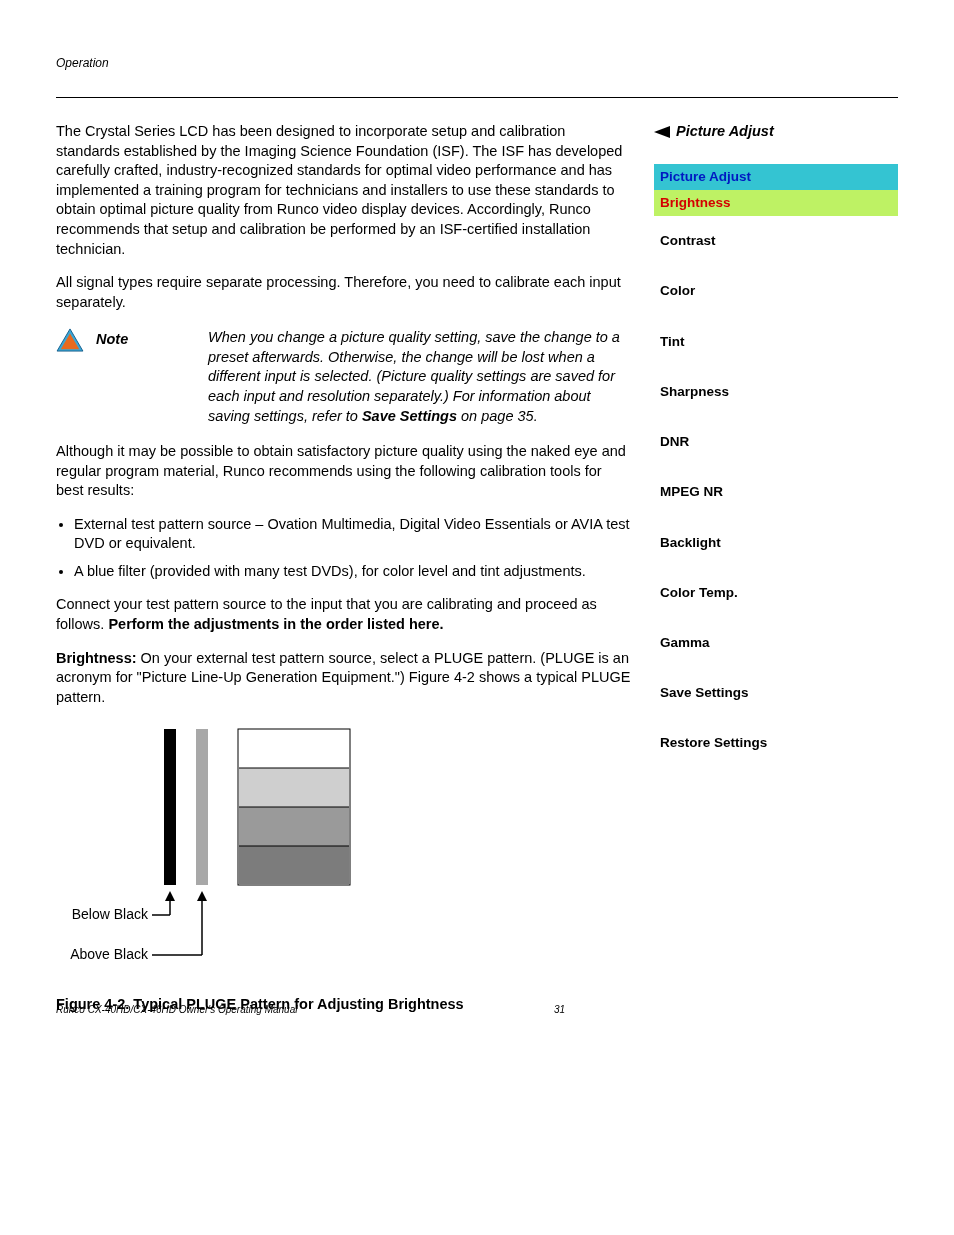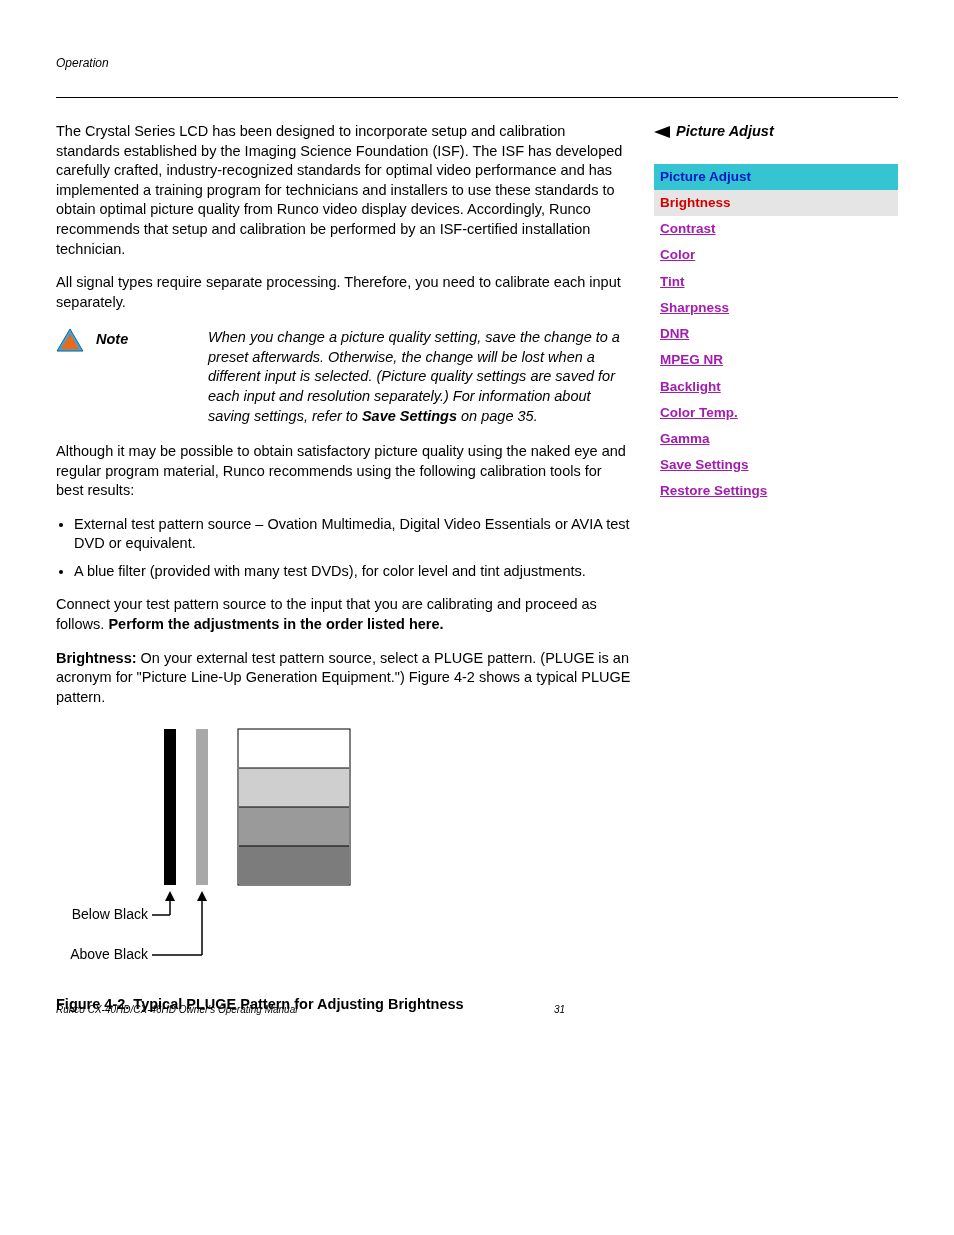--- a/index.html
+++ b/index.html
@@ -92,28 +92,27 @@
     width: 244px;
     font-size: 13.5px;
     font-weight: bold;
   }
   .menu-header {
     background: #34c4d2;
     color: #0019c2;
     padding: 4px 6px;
   }
   .menu-highlight {
-    background: #e5e5e5;
+    background: #bef264;
     color: #d40000;
     padding: 4px 6px;
   }
   .menu-item {
-    padding: 4px 6px;
-    color: #a21caf;
-    text-decoration: underline;
+    padding: 16px 6px;
+    color: #000000;
   }
   .figure-wrap {
     margin: 16px 0 14px 0;
   }
   .figure-caption {
     font-weight: bold;
     margin-top: 16px;
   }
   .footer {
     position: absolute;

